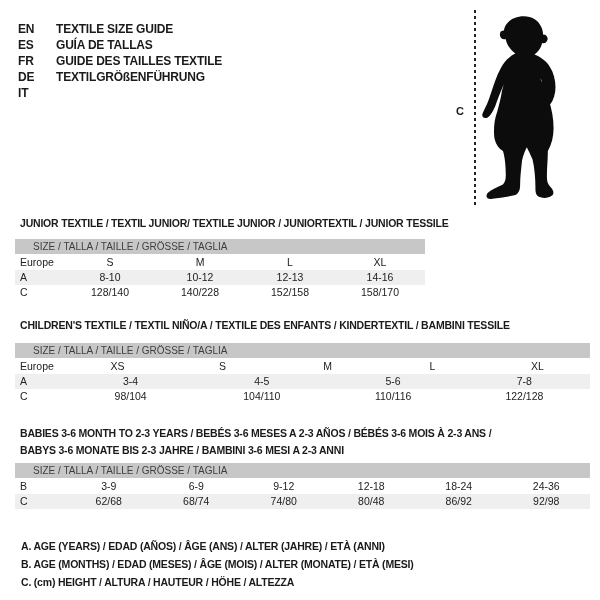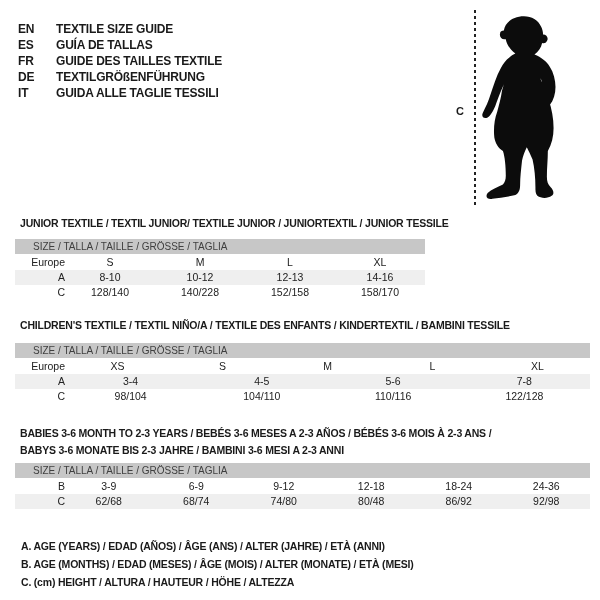--- a/index.html
+++ b/index.html
@@ -19,21 +19,21 @@
   .baby-svg{position:absolute;left:480px;top:8px;}
   
   .table-block{position:absolute;left:15px;}
   .tbl-title{position:absolute;left:5px;top:0;font-size:10.5px;font-weight:700;letter-spacing:-0.2px;white-space:nowrap;}
   .tbl-title2{position:absolute;left:5px;top:17px;font-size:10.5px;font-weight:700;letter-spacing:-0.2px;white-space:nowrap;}
   .tbl-body{position:absolute;left:0;right:0;}
   .band{height:15px;background:#c7c7c7;font-size:10px;color:#3f3f3f;
     line-height:15px;padding-left:18px;box-sizing:border-box;margin-bottom:1px;}
   .row{display:flex;height:15px;line-height:15px;font-size:10.5px;color:#222;}
   .row.shaded{background:#efefef;}
-  .row-label{width:50px;padding-left:5px;box-sizing:border-box;text-align:right;}
+  .row-label{width:50px;padding-left:5px;box-sizing:border-box;}
   .cell{flex:1;text-align:center;}
   .t1{top:217px;width:410px;} .t1 .tbl-body{top:22px;}
   .t2{top:319px;width:575px;} .t2 .tbl-body{top:24px;}
   .t3{top:427px;width:575px;} .t3 .tbl-body{top:36px;}
   
   .legend{position:absolute;left:21px;top:537px;}
   .legend-line{font-size:10.5px;font-weight:700;line-height:18px;letter-spacing:-0.2px;}
 </style>
 </head>
 <body>
@@ -50,21 +50,20 @@
   <div class="lang-row">
     <span class="lang-code">FR</span>
     <span class="lang-title">GUIDE DES TAILLES TEXTILE</span>
   </div>
   <div class="lang-row">
     <span class="lang-code">DE</span>
     <span class="lang-title">TEXTILGRÖßENFÜHRUNG</span>
   </div>
   <div class="lang-row">
     <span class="lang-code">IT</span>
-    <span class="lang-title">GUIDA ALLE TAGLIE TESSILI</span>
   </div>
 </div>
 
 <div class="height-line"></div>
 <div class="figure-label">C</div>
 <svg class="baby-svg" width="86" height="198" viewBox="0 0 90 200">
   <path fill="#0c0c0c" d="
     M46 5
     C54 5 61 9 64 16 C65 18 66 21 66 24
     C70 24 72 28 70 31 C69 33 67 34 65 33

